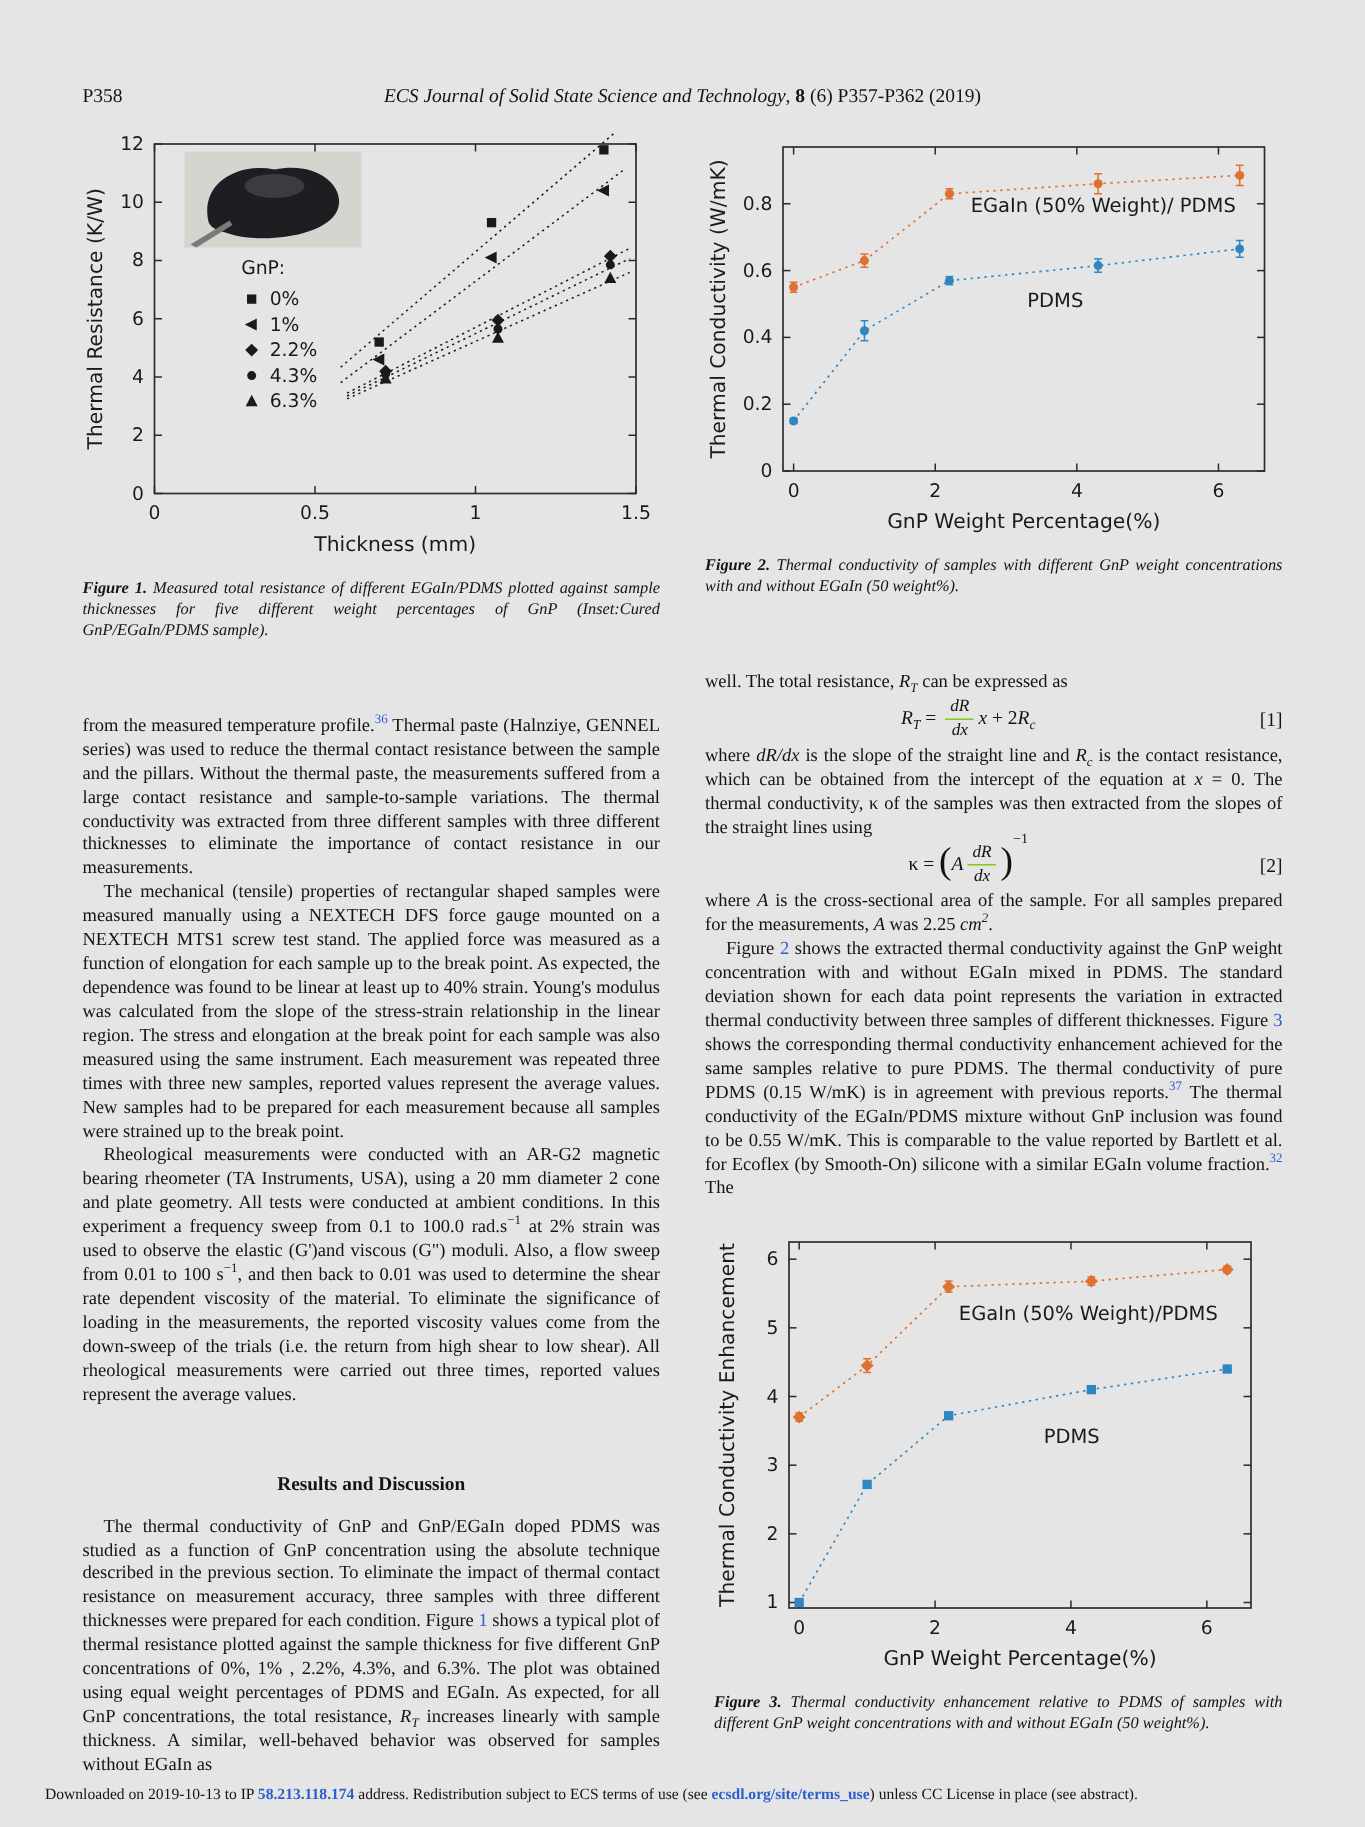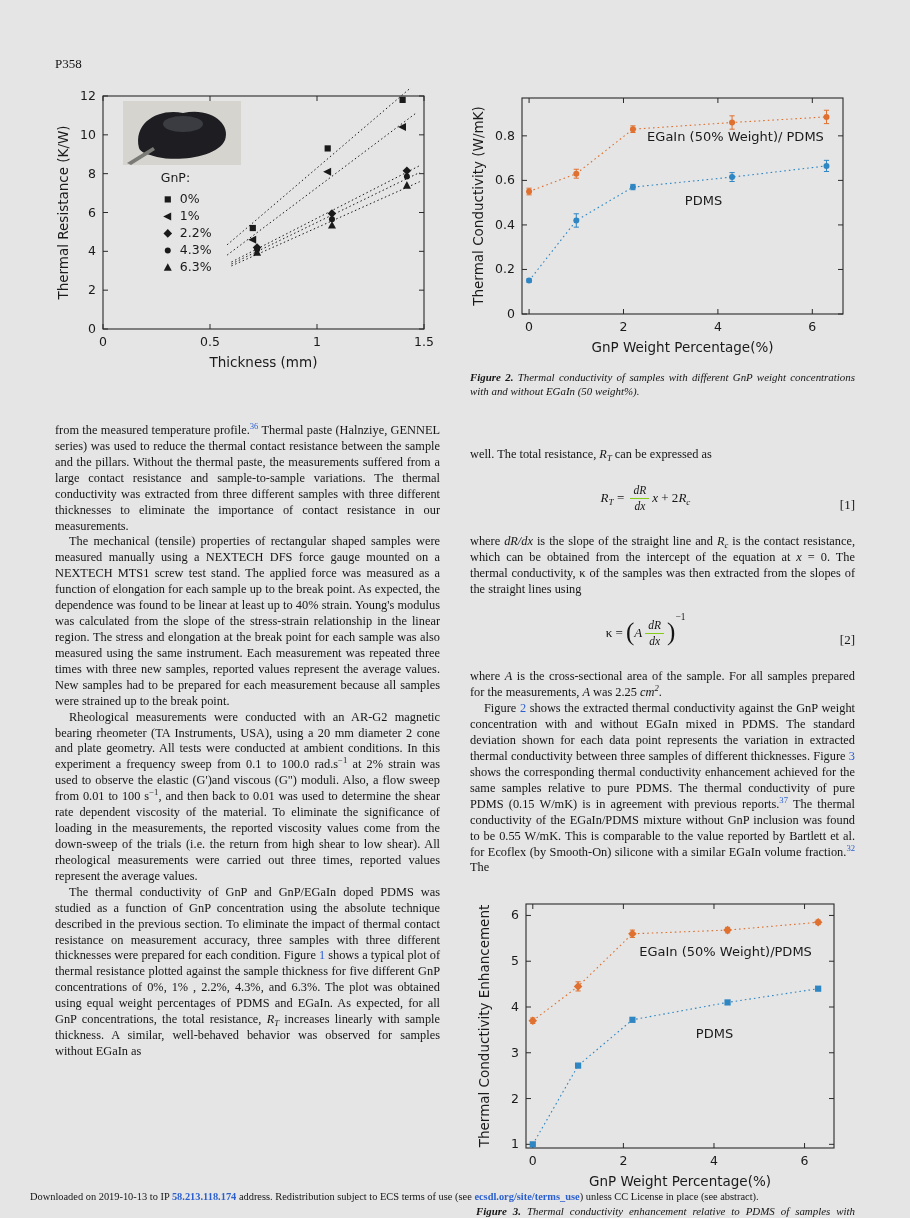--- a/index.html
+++ b/index.html
@@ -23,21 +23,21 @@
   .link { color:#2b5fce; }
   .it { font-style:italic; }
   .b { font-weight:bold; }
   .section-heading { text-align:center; font-weight:bold; font-size:12.9px; margin:44px 0 13px 0; }
   
   .figure { margin-bottom:48px; }
   .figure svg { display:block; }
   .caption { font-size:10.9px; line-height:1.28; text-align:justify; margin-top:11px;font-style:italic; }
   .fig3wrap { margin-top:18px; margin-left:6px; }
   
-  .equation { display:flex; align-items:flex-end; margin:21px 0; font-size:13px; }
+  .equation { display:flex; align-items:center; margin:2px 0; font-size:13px; }
   .eq-body { flex:1; text-align:center; }
   .eq-num { width:34px; text-align:right; }
   .frac { display:inline-block; vertical-align:middle; text-align:center; font-size:11.5px; line-height:1.15; margin:0 3px; }
   .fnum { display:block; border-bottom:1px solid #84cc16; padding:0 3px 1px 3px; }
   .fden { display:block; padding-top:1px; }
   .bigparen { font-size:25px; font-weight:400; vertical-align:middle; position:relative; top:-2px; }
   .exp-top { vertical-align:top; font-size:0.72em; position:relative; top:-7px; }
   
   .footer { position:absolute; left:30px; right:8px; top:1191px; font-size:10.4px; }
   
@@ -46,20 +46,21 @@
   svg .cannot { font:13px "DejaVu Sans", sans-serif; fill:#1a1a1a; }
   svg .clegend{ font:12.5px "DejaVu Sans", sans-serif; fill:#1a1a1a; }
 </style>
 </head>
 <body>
 
 <div class="page">
 
   <div class="header">
     <span class="pageno">P358</span>
+    <span class="journal"><span class="it">ECS Journal of Solid State Science and Technology</span><span>, </span><span class="b">8</span><span> (6) P357-P362 (2019)</span></span>
   </div>
 
   <div class="columns">
 
     <div class="col">
 
       <div class="figure">
         <svg width="385" height="287" xmlns="http://www.w3.org/2000/svg">
           <g>
             <rect x="68" y="13" width="118" height="64" fill="#d6d4cf"></rect>
@@ -128,26 +129,28 @@
             <text x="124.78" y="115.40416666666667" class="clegend">0%</text>
             <path d="M 108.18 128.40416666666667 L 116.18 124.40416666666667 L 116.18 132.40416666666667 Z" fill="#1a1a1a"></path>
             <text x="124.78" y="132.40416666666667" class="clegend">1%</text>
             <path d="M 112.78 141.10416666666666 L 117.08 145.40416666666667 L 112.78 149.70416666666668 L 108.48 145.40416666666667 Z" fill="#1a1a1a"></path>
             <text x="124.78" y="149.40416666666667" class="clegend">2.2%</text>
             <circle cx="112.78" cy="162.40416666666667" r="3" fill="#1a1a1a"></circle>
             <text x="124.78" y="166.40416666666667" class="clegend">4.3%</text>
             <path d="M 112.78 175.20416666666668 L 116.78 182.80416666666667 L 108.78 182.80416666666667 Z" fill="#1a1a1a"></path>
             <text x="124.78" y="183.40416666666667" class="clegend">6.3%</text>
           </svg>
+        <div class="caption"><span class="b">Figure 1.</span><span>  Measured total resistance of different EGaIn/PDMS plotted against sample thicknesses for five different weight percentages of GnP (Inset:Cured GnP/EGaIn/PDMS sample).</span></div>
       </div>
 
       <p class="para"><span>from the measured temperature profile.</span><span class="sup link">36</span><span> Thermal paste (Halnziye, GENNEL series) was used to reduce the thermal contact resistance between the sample and the pillars. Without the thermal paste, the measurements suffered from a large contact resistance and sample-to-sample variations. The thermal conductivity was extracted from three different samples with three different thicknesses to eliminate the importance of contact resistance in our measurements.</span></p>
       <p class="para indent"><span>The mechanical (tensile) properties of rectangular shaped samples were measured manually using a NEXTECH DFS force gauge mounted on a NEXTECH MTS1 screw test stand. The applied force was measured as a function of elongation for each sample up to the break point. As expected, the dependence was found to be linear at least up to 40% strain. Young's modulus was calculated from the slope of the stress-strain relationship in the linear region. The stress and elongation at the break point for each sample was also measured using the same instrument. Each measurement was repeated three times with three new samples, reported values represent the average values. New samples had to be prepared for each measurement because all samples were strained up to the break point.</span></p>
       <p class="para indent"><span>Rheological measurements were conducted with an AR-G2 magnetic bearing rheometer (TA Instruments, USA), using a 20 mm diameter 2 cone and plate geometry. All tests were conducted at ambient conditions. In this experiment a frequency sweep from 0.1 to 100.0 rad.s</span><span class="sup">−1</span><span> at 2% strain was used to observe the elastic (G')and viscous (G") moduli. Also, a flow sweep from 0.01 to 100 s</span><span class="sup">−1</span><span>, and then back to 0.01 was used to determine the shear rate dependent viscosity of the material. To eliminate the significance of loading in the measurements, the reported viscosity values come from the down-sweep of the trials (i.e. the return from high shear to low shear). All rheological measurements were carried out three times, reported values represent the average values.</span></p>
 
+      <div class="section-heading">Results and Discussion</div>
 
       <p class="para indent"><span>The thermal conductivity of GnP and GnP/EGaIn doped PDMS was studied as a function of GnP concentration using the absolute technique described in the previous section. To eliminate the impact of thermal contact resistance on measurement accuracy, three samples with three different thicknesses were prepared for each condition. Figure </span><span class="link">1</span><span> shows a typical plot of thermal resistance plotted against the sample thickness for five different GnP concentrations of 0%, 1% , 2.2%, 4.3%, and 6.3%. The plot was obtained using equal weight percentages of PDMS and EGaIn. As expected, for all GnP concentrations, the total resistance, </span><span class="it">R</span><span class="sub it">T</span><span> increases linearly with sample thickness. A similar, well-behaved behavior was observed for samples without EGaIn as</span></p>
     </div>
 
     <div class="col">
 
       <div class="figure">
         <svg width="385" height="272" xmlns="http://www.w3.org/2000/svg">
             <rect x="52" y="10" width="321" height="216" fill="none" stroke="#2a2a2a" stroke-width="1.1"></rect>
             <line x1="59.080882352941174" y1="226" x2="59.080882352941174" y2="221" stroke="#2a2a2a"></line>

